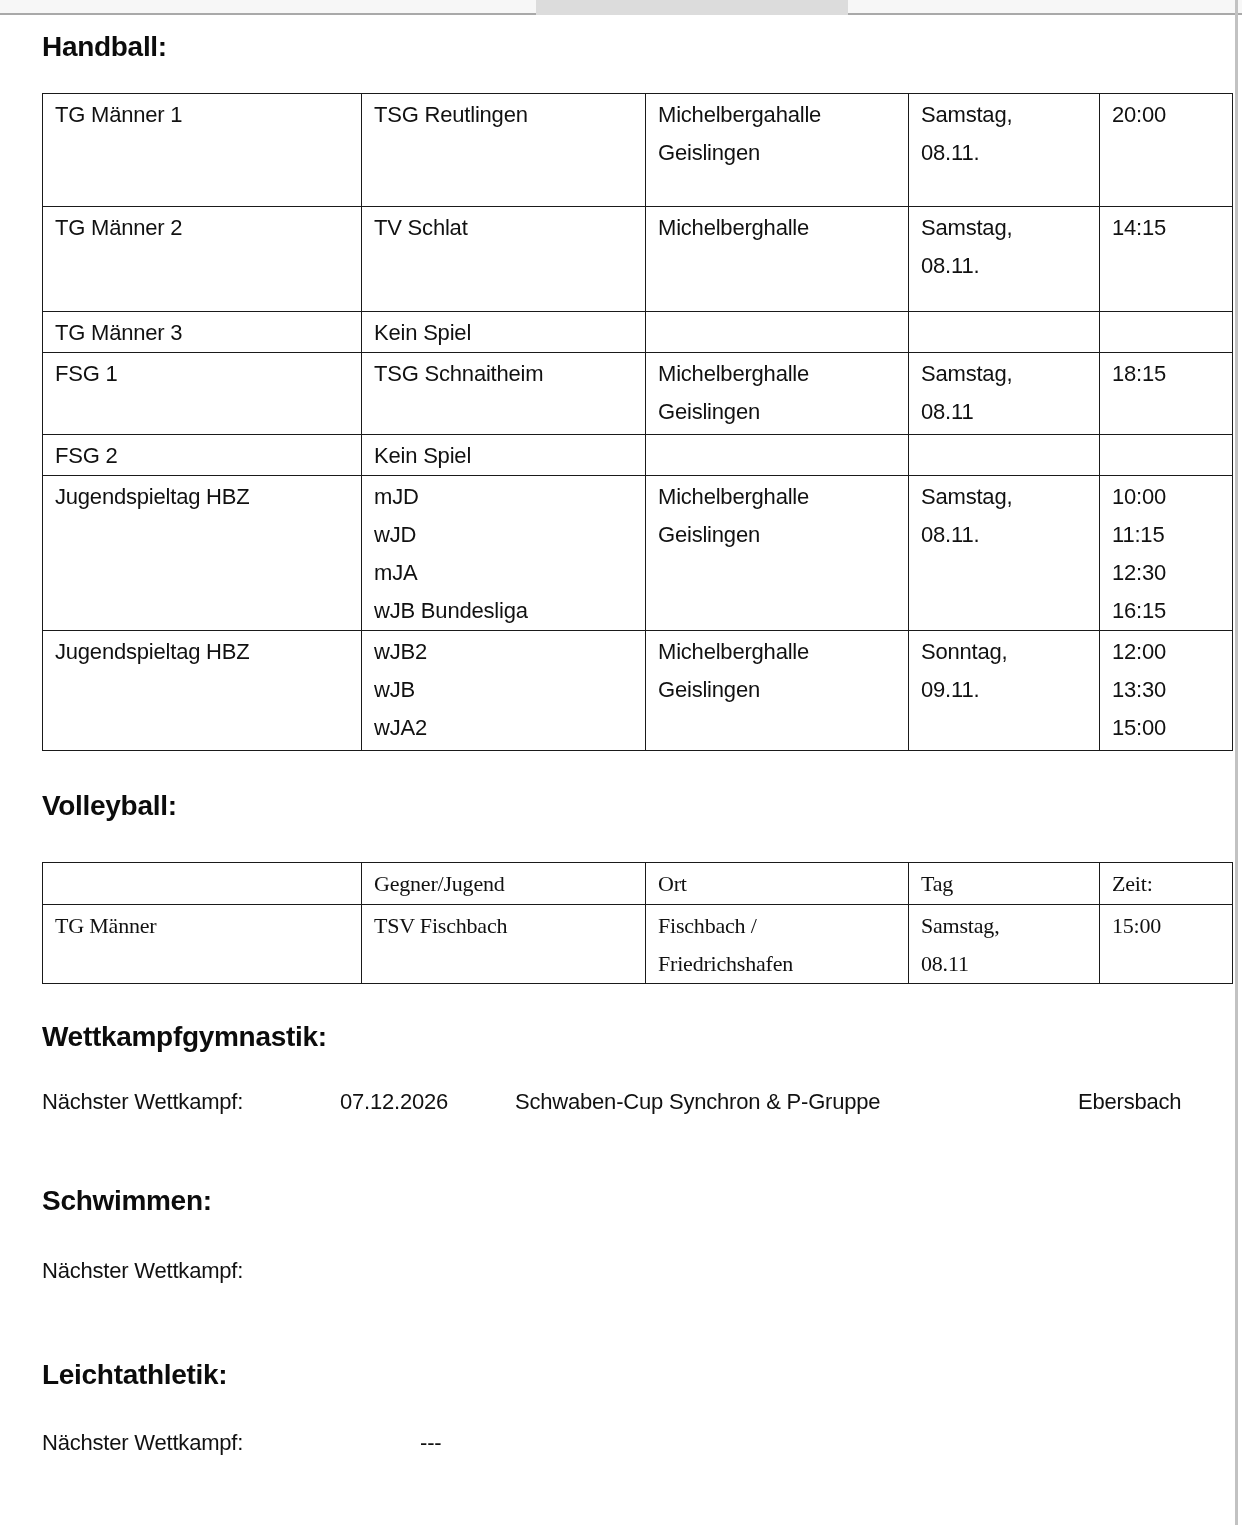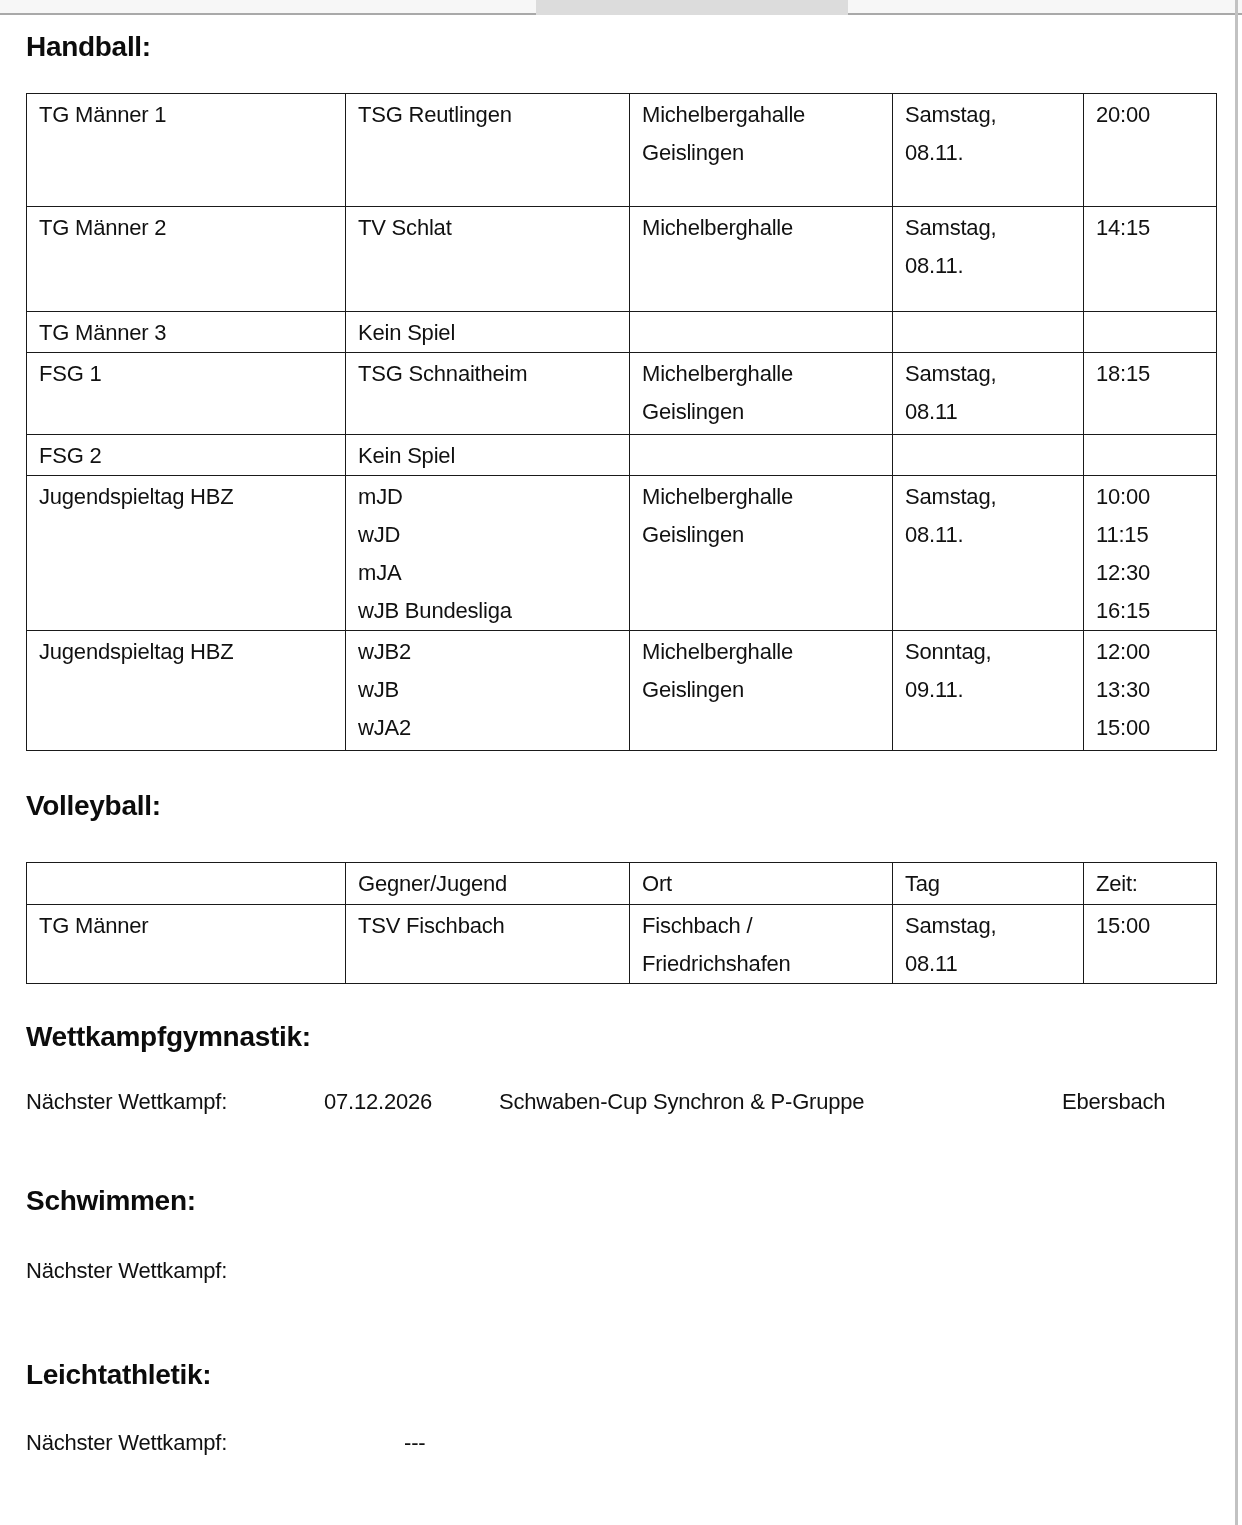--- a/index.html
+++ b/index.html
@@ -8,32 +8,32 @@
   body { position:relative; }
 
   
   .top-chrome { position:absolute; top:0; left:0; width:1242px; height:15px;
     background:#f7f7f7; border-bottom:2px solid #a9a9a9; z-index:5; }
   .top-tab { position:absolute; top:0; left:536px; width:312px; height:15px;
     background:#dcdcdc; }
   .right-edge { position:absolute; top:0; left:1235px; width:3px; height:1525px;
     background:#c2c2c2; z-index:5; }
 
-  .content { position:absolute; top:17px; left:26px; width:1192px; }
+  .content { position:absolute; top:17px; left:42px; width:1192px; }
 
   h2.sec { font-size:28px; font-weight:bold; letter-spacing:-0.3px; line-height:34px; color:#0c0c0c; }
   .h-handball { margin-top:13px; }
   .h-volleyball { margin-top:38px; }
   .h-gym { margin-top:36px; }
   .h-schwimmen { margin-top:65px; }
   .h-leicht { margin-top:70px; }
 
   table.sched { border-collapse:collapse; table-layout:fixed; width:1190px; }
   .t-handball { margin-top:29px; }
-  .t-volleyball { margin-top:39px; }
+  .t-volleyball { margin-top:39px;font-family:Liberation Serif, serif; }
   table.sched td { border:1.5px solid #1a1a1a; vertical-align:top;
     font-size:22px; line-height:38px; letter-spacing:-0.2px;
     padding:2px 12px 0 12px; white-space:pre-line; overflow:hidden; }
 
   .infoline { position:relative; height:32px; font-size:22px; line-height:30px; letter-spacing:-0.2px; }
   .l-gym { margin-top:33px; }
   .l-schwimmen { margin-top:38px; }
   .l-leicht { margin-top:36px; }
   .infoline span { position:absolute; top:0; white-space:nowrap; }
 </style>

